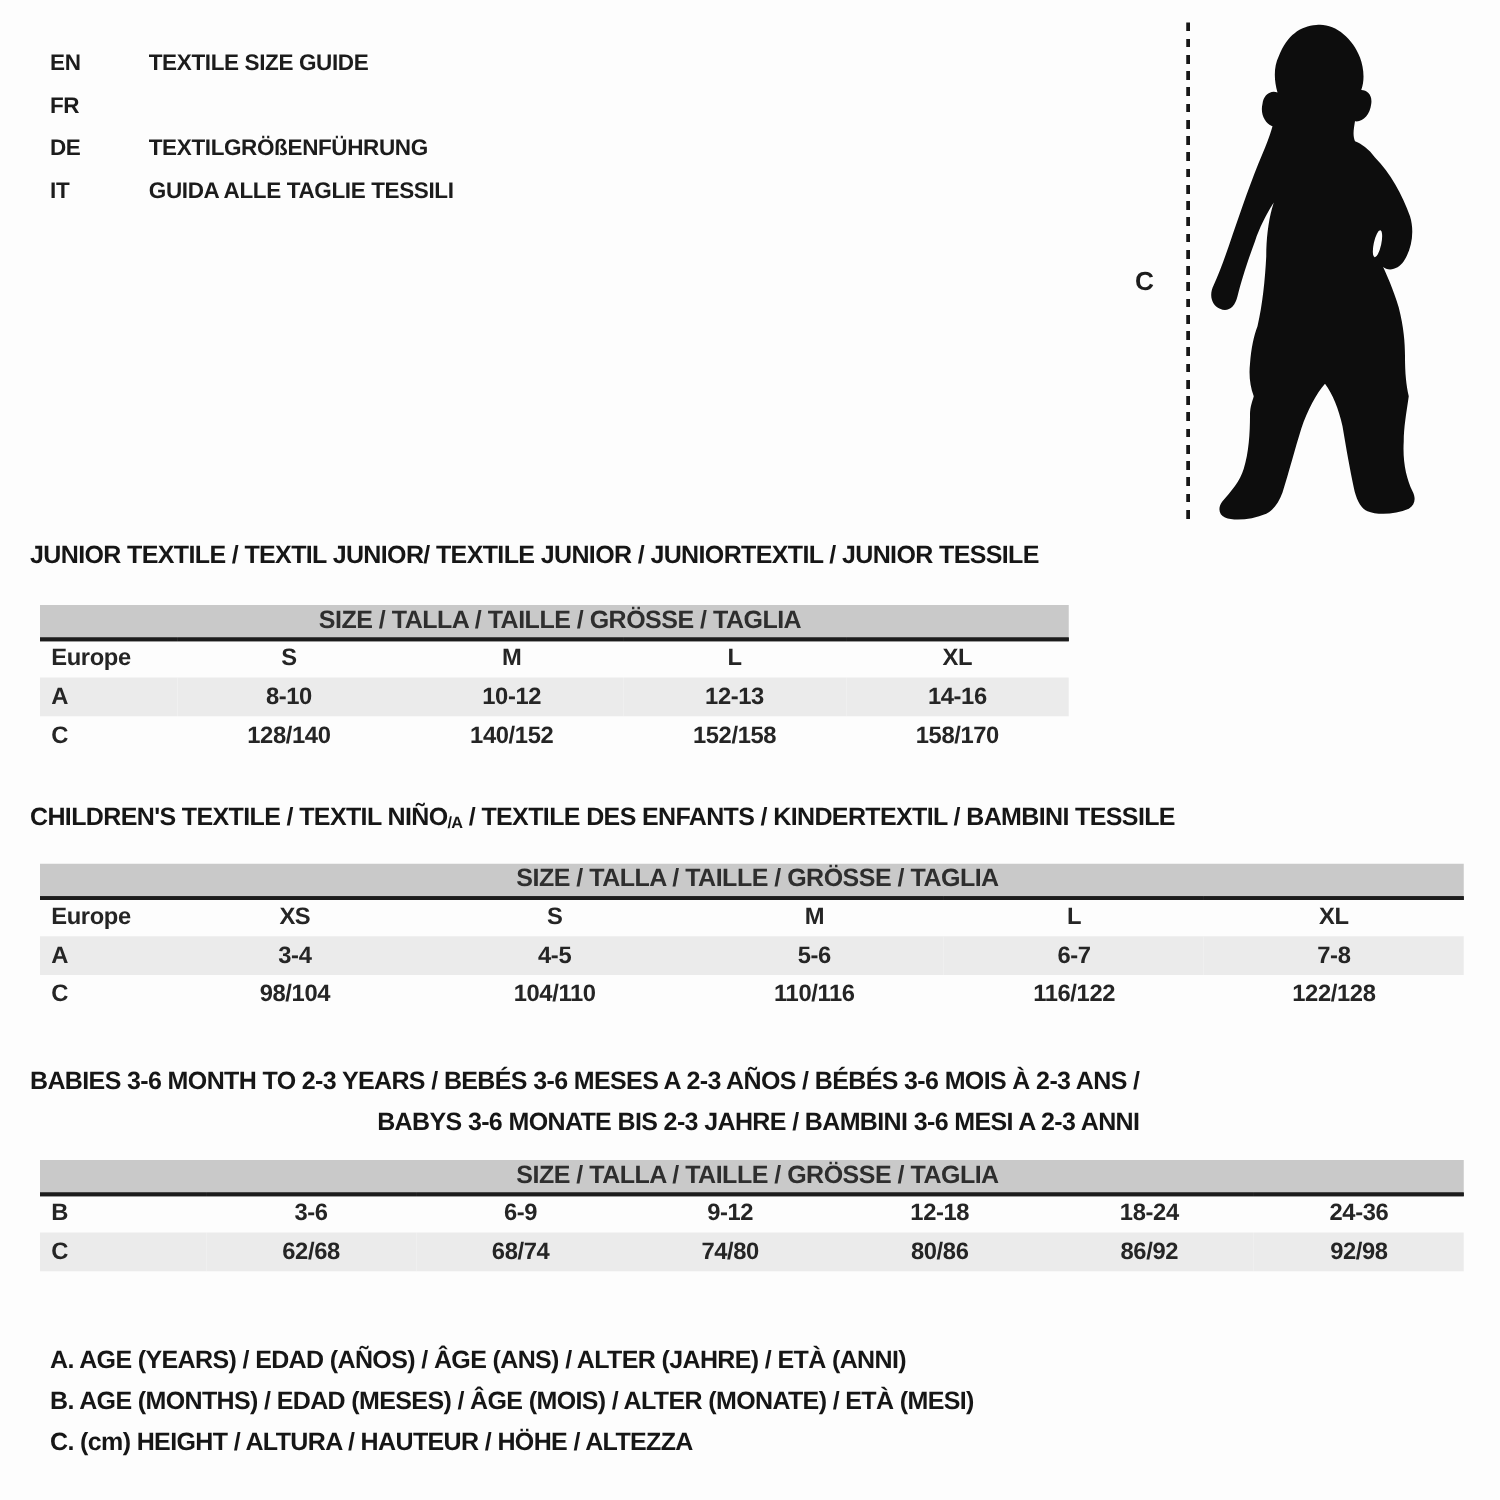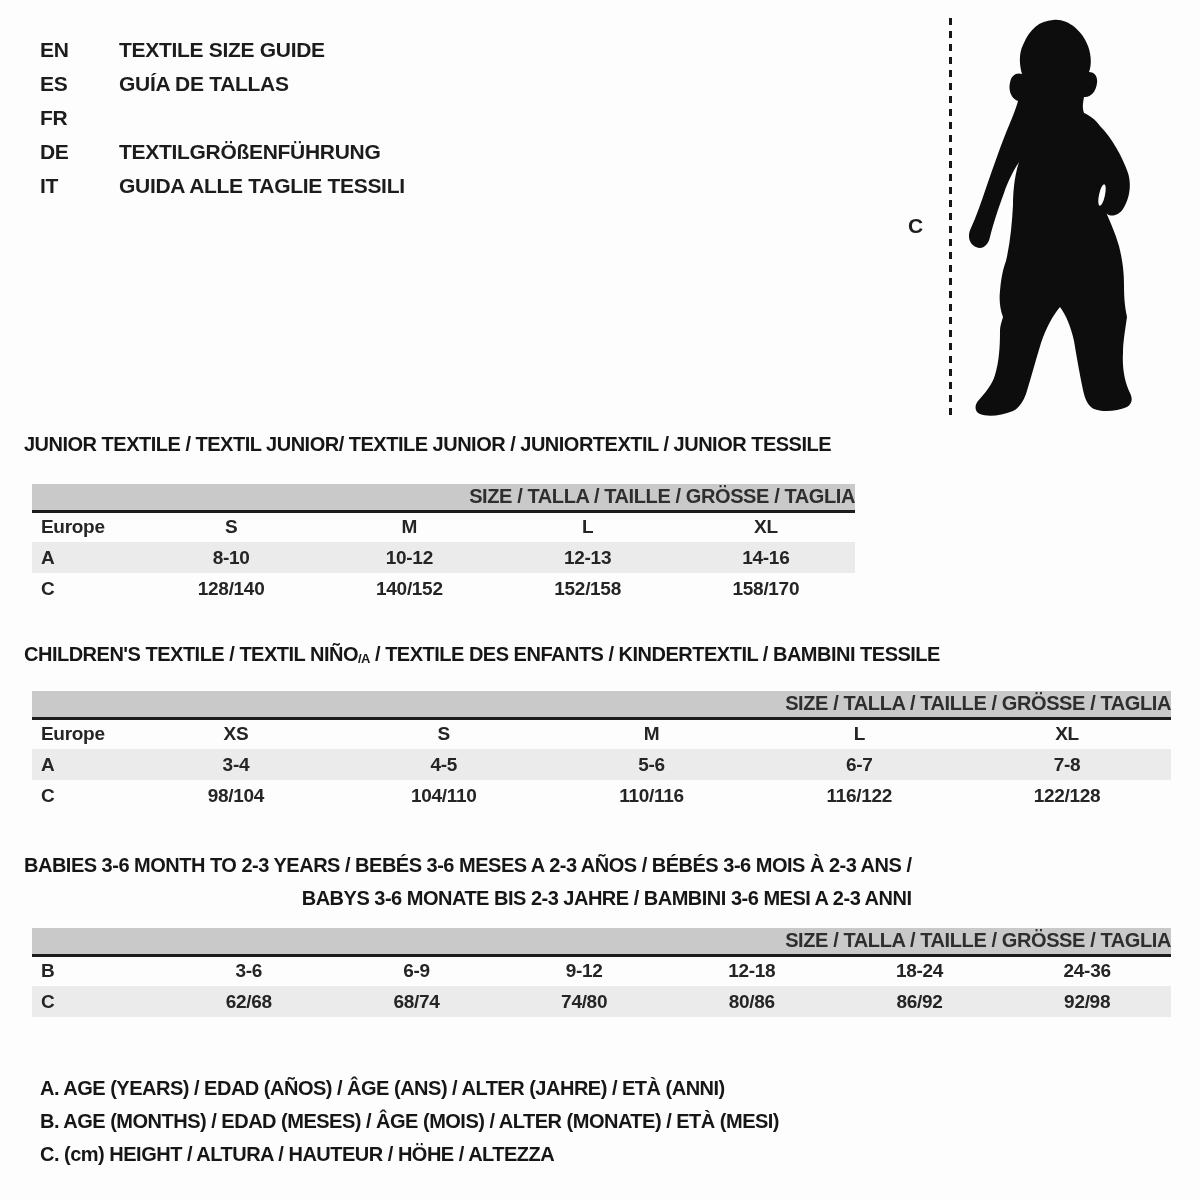--- a/index.html
+++ b/index.html
@@ -5,21 +5,21 @@
   * { margin:0; padding:0; box-sizing:border-box; }
   html,body { background:#ffffff; }
   .page {
     position:relative; width:1200px; height:1200px;
     background:#fdfdfd; overflow:hidden;
     font-family:"Liberation Sans","DejaVu Sans",sans-serif;
     color:#1c1c1c;
   }
 
   
-  .languages { position:absolute; left:40px; top:33px; font-size:21px; font-weight:700; letter-spacing:-0.3px; }
+  .languages { position:absolute; left:40px; top:33px; font-size:18px; font-weight:700; letter-spacing:-0.3px; }
   .lang-row { display:flex; height:34px; align-items:center; white-space:nowrap; }
   .lang-code { width:79px; }
 
   
   .dash-line {
     position:absolute; left:949px; top:18px; width:3px; height:398px;
     background:repeating-linear-gradient(180deg,#161616 0 7px,transparent 7px 13px);
   }
   .c-label { position:absolute; left:908px; top:214px; font-size:21px; font-weight:700; }
   .baby-svg { position:absolute; left:962px; top:16px; }
@@ -33,21 +33,21 @@
   #children-heading { top:641px;text-align:right; }
   #babies-heading { top:849px; line-height:33px;text-align:right; }
   .sub { font-size:13px; vertical-align:-2px; }
 
   
   .size-table {
     position:absolute; border-collapse:collapse; table-layout:fixed;
     font-size:19px; color:#252525;
   }
   .size-table th {
-    background:#c9c9c9; text-align:right; padding:0 0 0 9px; height:27px;
+    background:#c9c9c9; text-align:center; padding:0 0 0 9px; height:27px;
     border-bottom:3px solid #1c1c1c; font-size:20px; font-weight:700;
     letter-spacing:-0.4px; color:#2e2e2e; white-space:nowrap;
   }
   .size-table td { text-align:center; height:31px; font-weight:700; letter-spacing:-0.3px; padding:0; }
   .size-table td.lbl { text-align:left; padding-left:9px;margin-top:44px; }
   .size-table tr.alt { background:#ebebeb; }
   #junior-table { left:32px; top:484px; width:823px; }
   #children-table { left:32px; top:691px; width:1139px; }
   #babies-table { left:32px; top:928px; width:1139px; }
   #junior-table col.lblcol { width:110px; }
@@ -62,24 +62,20 @@
 </style>
 </head>
 <body>
 
 <div class="page">
 
   <div class="languages">
     <div class="lang-row">
       <span class="lang-code">EN</span>
       <span class="lang-label">TEXTILE SIZE GUIDE</span>
-    </div>
-    <div class="lang-row">
-      <span class="lang-code">ES</span>
-      <span class="lang-label">GUÍA DE TALLAS</span>
     </div>
     <div class="lang-row">
       <span class="lang-code">FR</span>
     </div>
     <div class="lang-row">
       <span class="lang-code">DE</span>
       <span class="lang-label">TEXTILGRÖßENFÜHRUNG</span>
     </div>
     <div class="lang-row">
       <span class="lang-code">IT</span>

